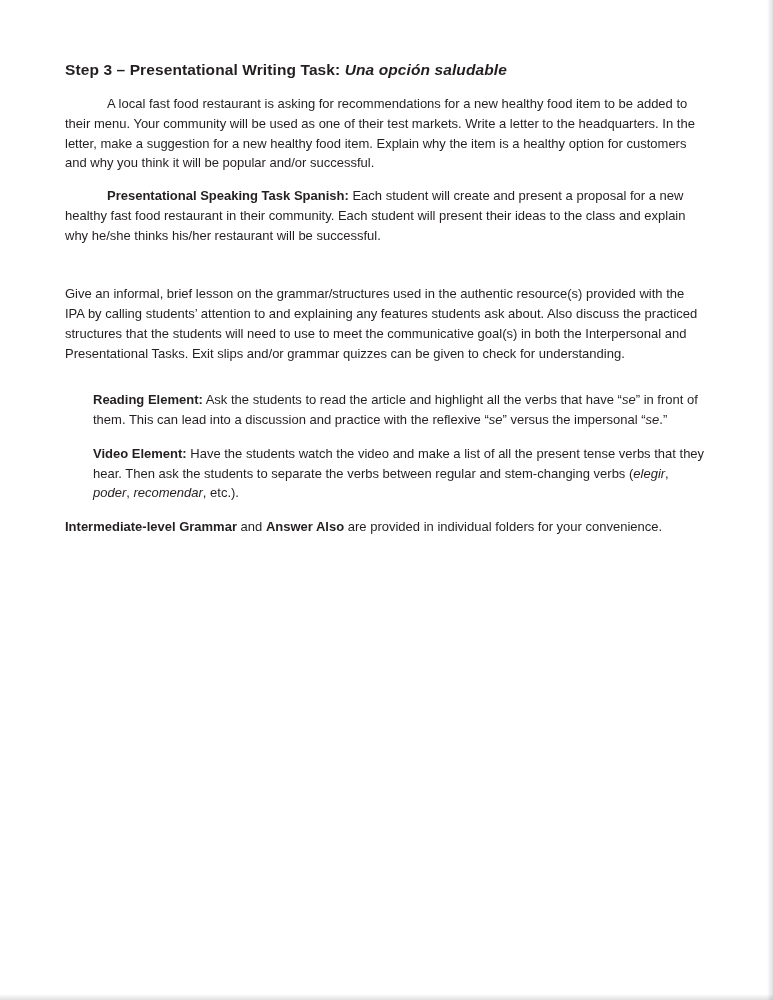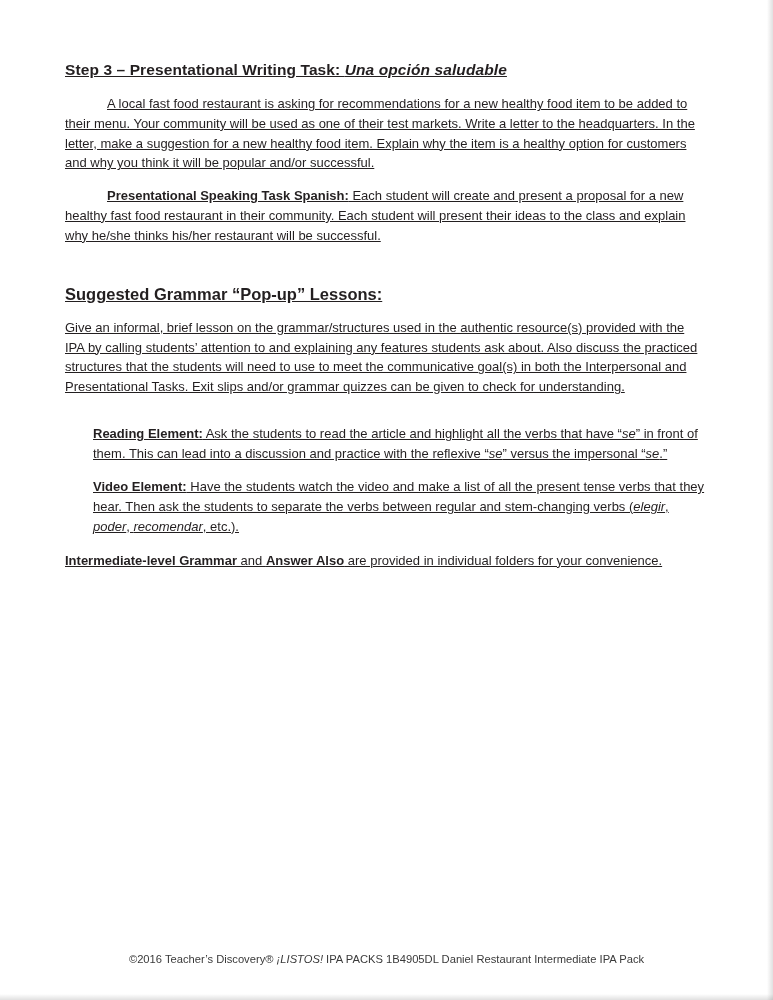--- a/index.html
+++ b/index.html
@@ -34,21 +34,20 @@
     position: absolute;
     left: 0; bottom: 0;
     width: 773px; height: 6px;
     background: linear-gradient(to bottom, rgba(0,0,0,0.0), rgba(0,0,0,0.12));
   }
   .content {
     position: absolute;
     left: 65px;
     top: 60px;
     width: 641px;
-    text-decoration: underline;
   }
   h2.section-title {
     font-size: 15.5px;
     font-weight: bold;
     margin: 0 0 14px 0;
     line-height: 1.3;
     letter-spacing: 0.1px;
   }
   h2.section-title .italic {
     font-style: italic;
@@ -98,32 +97,30 @@
     <h2 class="section-title">
       <span>Step 3 – Presentational Writing Task: </span><span class="italic">Una opción saludable</span>
     </h2>
 
     <p class="indent-first">A local fast food restaurant is asking for recommendations for a new healthy food item to be added to their menu. Your community will be used as one of their test markets. Write a letter to the headquarters. In the letter, make a suggestion for a new healthy food item. Explain why the item is a healthy option for customers and why you think it will be popular and/or successful.</p>
 
     <p class="indent-first"><span class="bold">Presentational Speaking Task Spanish:</span><span> Each student will create and present a proposal for a new healthy fast food restaurant in their community. Each student will present their ideas to the class and explain why he/she thinks his/her restaurant will be successful.</span></p>
 
     <div class="spacer-lg"></div>
 
-    <h2 class="grammar-title">Suggested Grammar “Pop-up” Lessons:</h2>
 
     <p>Give an informal, brief lesson on the grammar/structures used in the authentic resource(s) provided with the IPA by calling students’ attention to and explaining any features students ask about. Also discuss the practiced structures that the students will need to use to meet the communicative goal(s) in both the Interpersonal and Presentational Tasks. Exit slips and/or grammar quizzes can be given to check for understanding.</p>
 
     <div class="spacer-md"></div>
 
     <p class="block-indent"><span class="bold">Reading Element:</span><span> Ask the students to read the article and highlight all the verbs that have “</span><span class="italic">se</span><span>” in front of them. This can lead into a discussion and practice with the reflexive “</span><span class="italic">se</span><span>” versus the impersonal “</span><span class="italic">se</span><span>.”</span></p>
 
 
     <p class="block-indent"><span class="bold">Video Element:</span><span> Have the students watch the video and make a list of all the present tense verbs that they hear. Then ask the students to separate the verbs between regular and stem-changing verbs (</span><span class="italic">elegir</span><span>, </span><span class="italic">poder</span><span>, </span><span class="italic">recomendar</span><span>, etc.).</span></p>
 
     <p><span class="bold">Intermediate-level Grammar</span><span> and </span><span class="bold">Answer Also</span><span> are provided in individual folders for your convenience.</span></p>
 
   </div>
 
-  <div class="footer"><span>©2016 Teacher’s Discovery®  </span><span class="italic">¡LISTOS!</span><span> IPA PACKS  1B4905DL Daniel Restaurant Intermediate IPA Pack</span></div>
 
   <div class="edge-right"></div>
   <div class="edge-bottom"></div>
 </div>
 
 </body></html>

